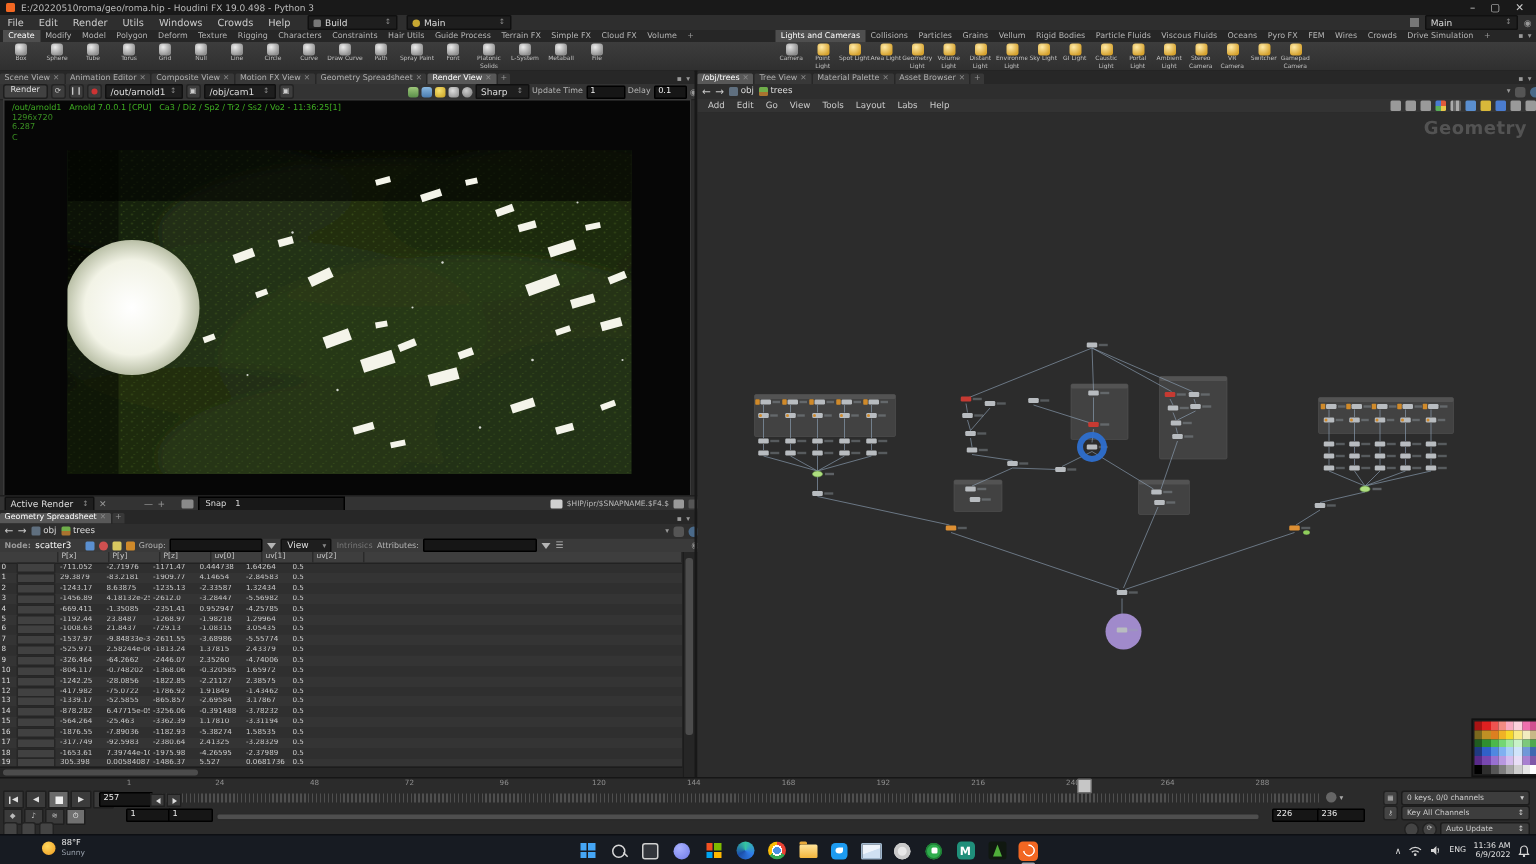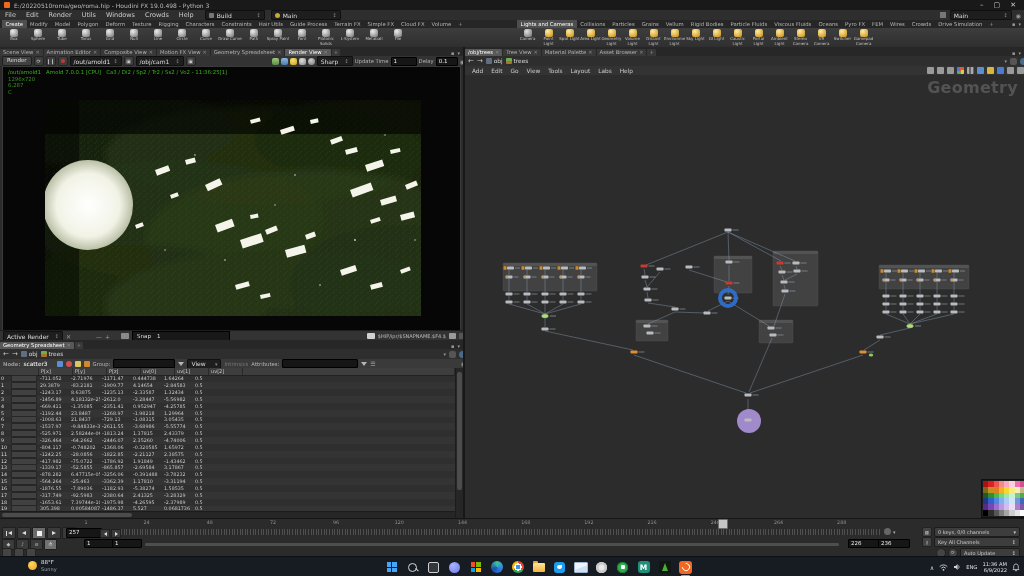--- a/index.html
+++ b/index.html
@@ -81,21 +81,21 @@
   
   #divider{top:47px;left:463px;width:2px;height:471px;background:#181818;}
   #rptabsbar{top:47px;left:465px;width:559px;}
   #lptabsbar{top:47px;left:0px;width:463px;}
   #navnet{top:56px;left:465px;width:559px;position:absolute;}
   #netmenu{top:66px;left:465px;width:559px;height:9px;background:#333;border-bottom:1px solid #222;display:flex;align-items:center;gap:1px;padding:0 3px;}
   .nmitem{padding:0 4px;font-size:5.8px;color:#ccc;}
   #netmenu-icons{margin-left:auto;display:flex;gap:3px;align-items:center;padding-right:3px;}
   .nmicon{width:7px;height:7px;border-radius:1px;background:#9a9a9a;}
   #netcanvas{top:75px;left:465px;width:559px;height:443px;background:#2c2c2c;overflow:hidden;}
-  #watermark{position:absolute;right:6px;top:3px;font-size:16px;font-weight:bold;color:#606060;opacity:.75;letter-spacing:.3px;}
+  #watermark{position:absolute;right:6px;top:3px;font-size:12px;font-weight:bold;color:#606060;opacity:.75;letter-spacing:.3px;}
   #palette{position:absolute;left:516px;top:404px;width:42px;background:#1d1d1d;padding:1px;display:grid;grid-template-columns:repeat(8,1fr);grid-auto-rows:5.8px;gap:0px;border:1px solid #111;}
   .swatch{width:100%;height:100%;}
   
   #timeline{top:518px;left:0;right:0;height:38px;background:#2b2b2b;border-top:1px solid #161616;}
   .rnum{position:absolute;top:1px;transform:translateX(-50%);font-size:4.8px;color:#909090;}
   #ticks{position:absolute;left:108px;top:10px;width:772px;height:6px;
      background:repeating-linear-gradient(90deg,#585858 0 1px,transparent 1px 2.63px);opacity:.8;}
   #playhead{position:absolute;left:718px;top:0px;width:8px;height:8px;background:#c6c6c6;border:1px solid #6e6e6e;border-radius:1px;}
   #transport{position:absolute;left:2px;top:8px;display:flex;gap:1px;}
   .tbtn{width:12px;height:10px;background:#3b3b3b;border:1px solid #1f1f1f;border-radius:1px;display:flex;align-items:center;justify-content:center;gap:1px;}

